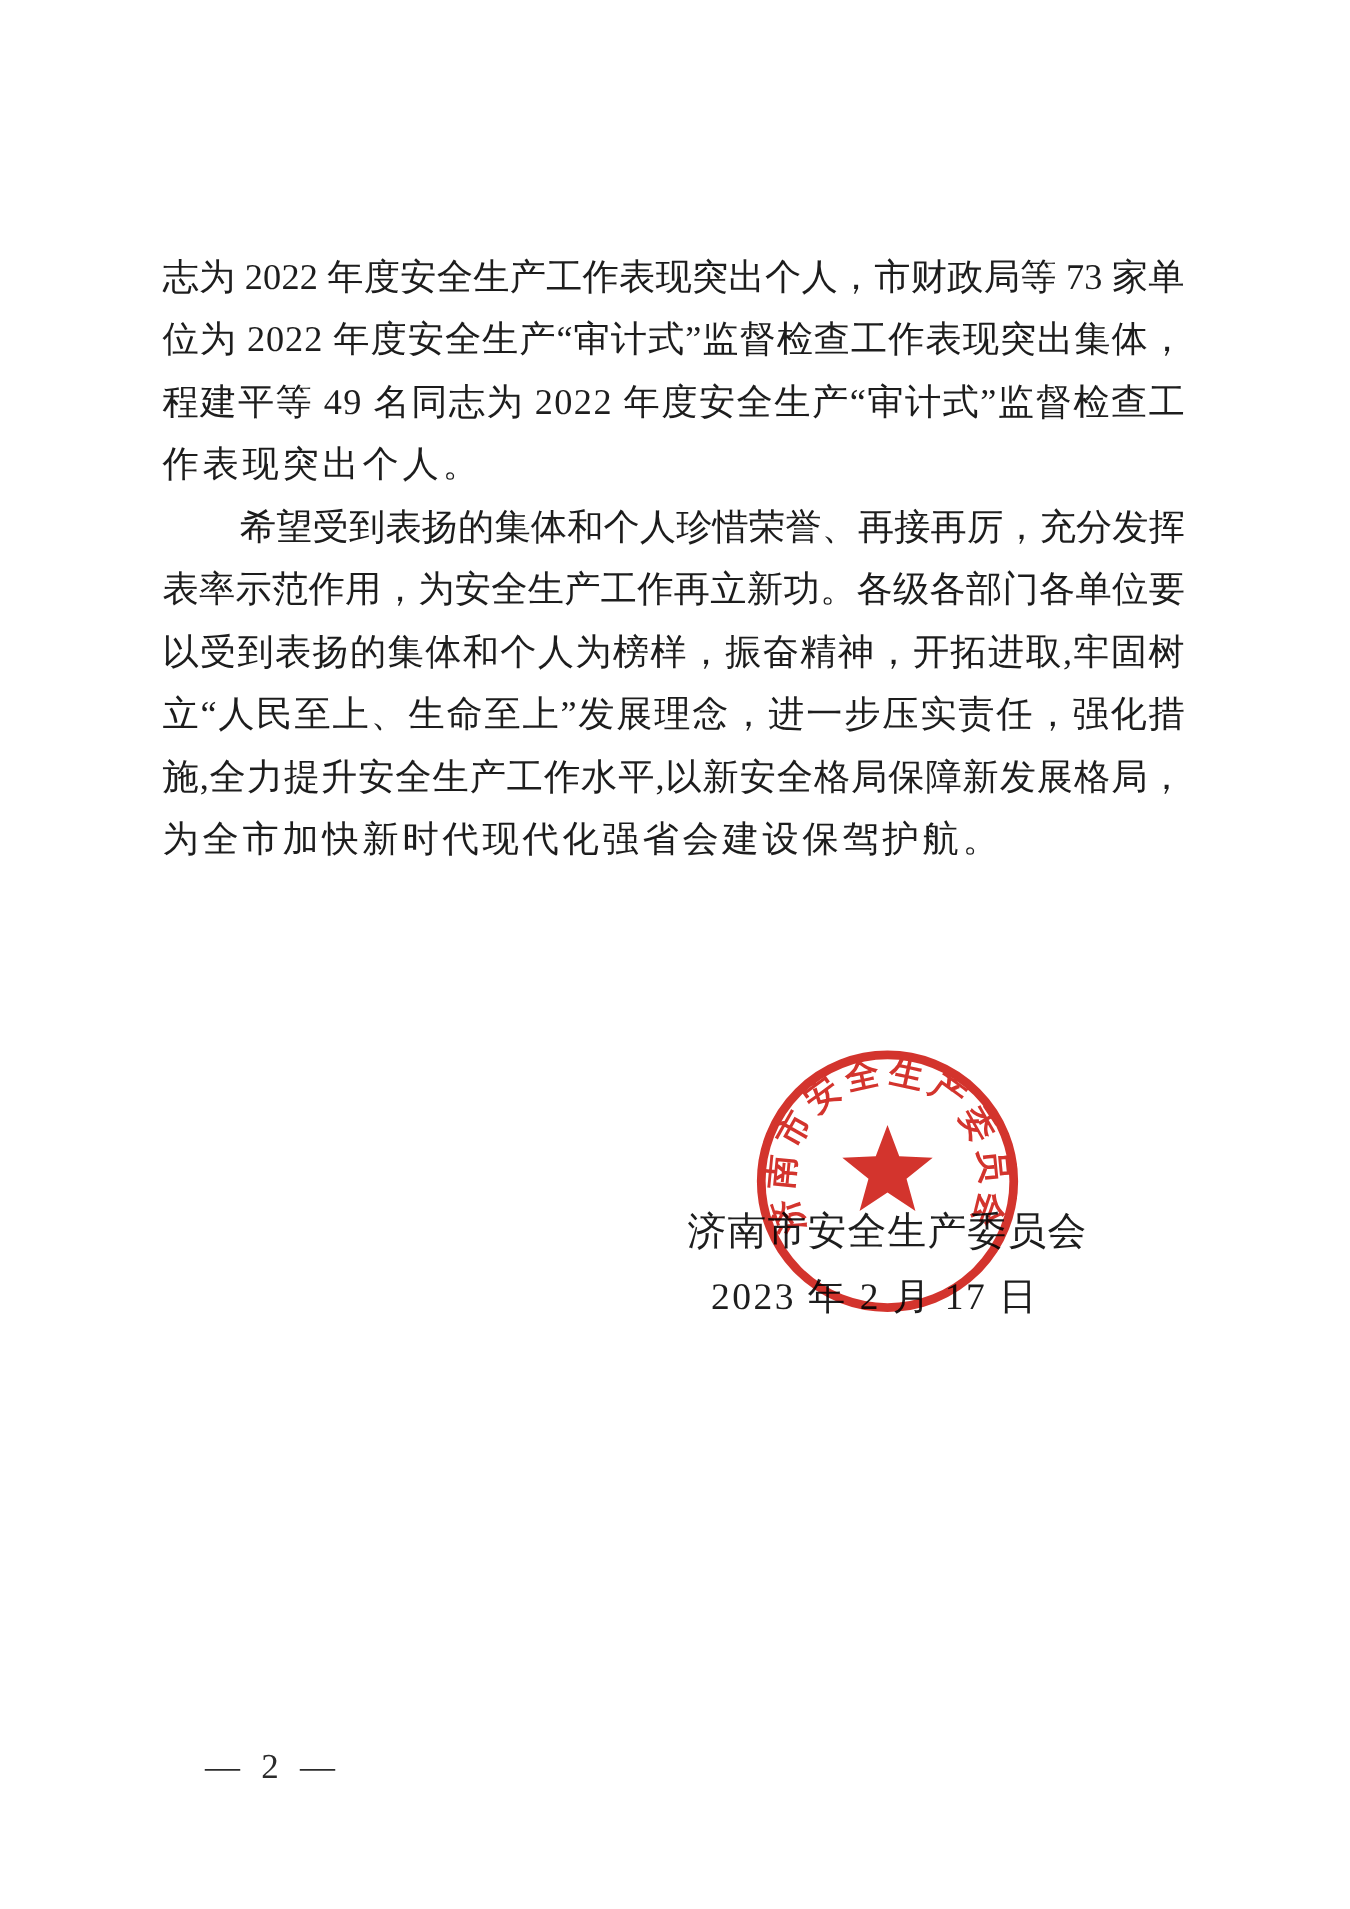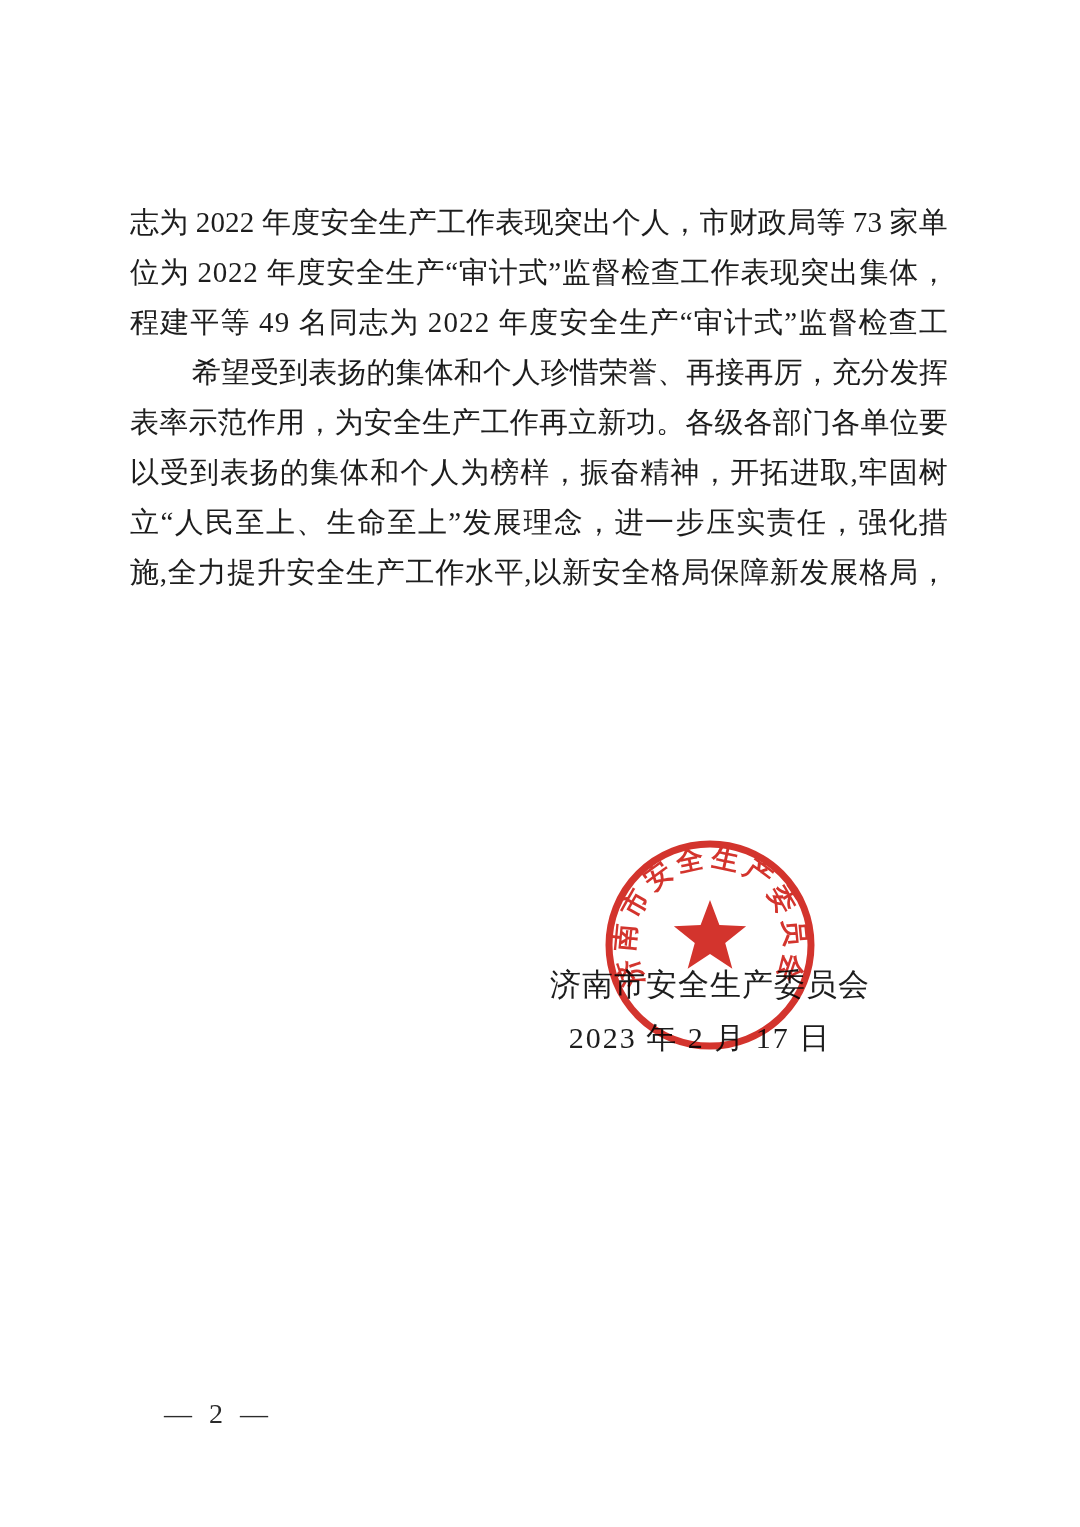--- a/index.html
+++ b/index.html
@@ -178,20 +178,21 @@
         <span>审</span>
         <span>计</span>
         <span>式</span>
         <span>”</span>
         <span>监</span>
         <span>督</span>
         <span>检</span>
         <span>查</span>
         <span>工</span>
       </div>
+    <div class="plain">作表现突出个人。</div>
   </div>
   <div>
     <div class="jline indent-first">
         <span>希</span>
         <span>望</span>
         <span>受</span>
         <span>到</span>
         <span>表</span>
         <span>扬</span>
         <span>的</span>
@@ -329,20 +330,21 @@
         <span>局</span>
         <span>保</span>
         <span>障</span>
         <span>新</span>
         <span>发</span>
         <span>展</span>
         <span>格</span>
         <span>局</span>
         <span>，</span>
       </div>
+    <div class="plain">为全市加快新时代现代化强省会建设保驾护航。</div>
   </div>
 </div>
 
 <div class="sig-line signature-name">济南市安全生产委员会</div>
 <div class="sig-line signature-date">2023 年 2 月 17 日</div>
 
 <svg class="seal" viewBox="0 0 220 220" xmlns="http://www.w3.org/2000/svg">
   <defs>
     <path id="sealArc" d="M 38.58 131 A 76 76 0 1 1 181.42 131" fill="none"></path>
   </defs>

